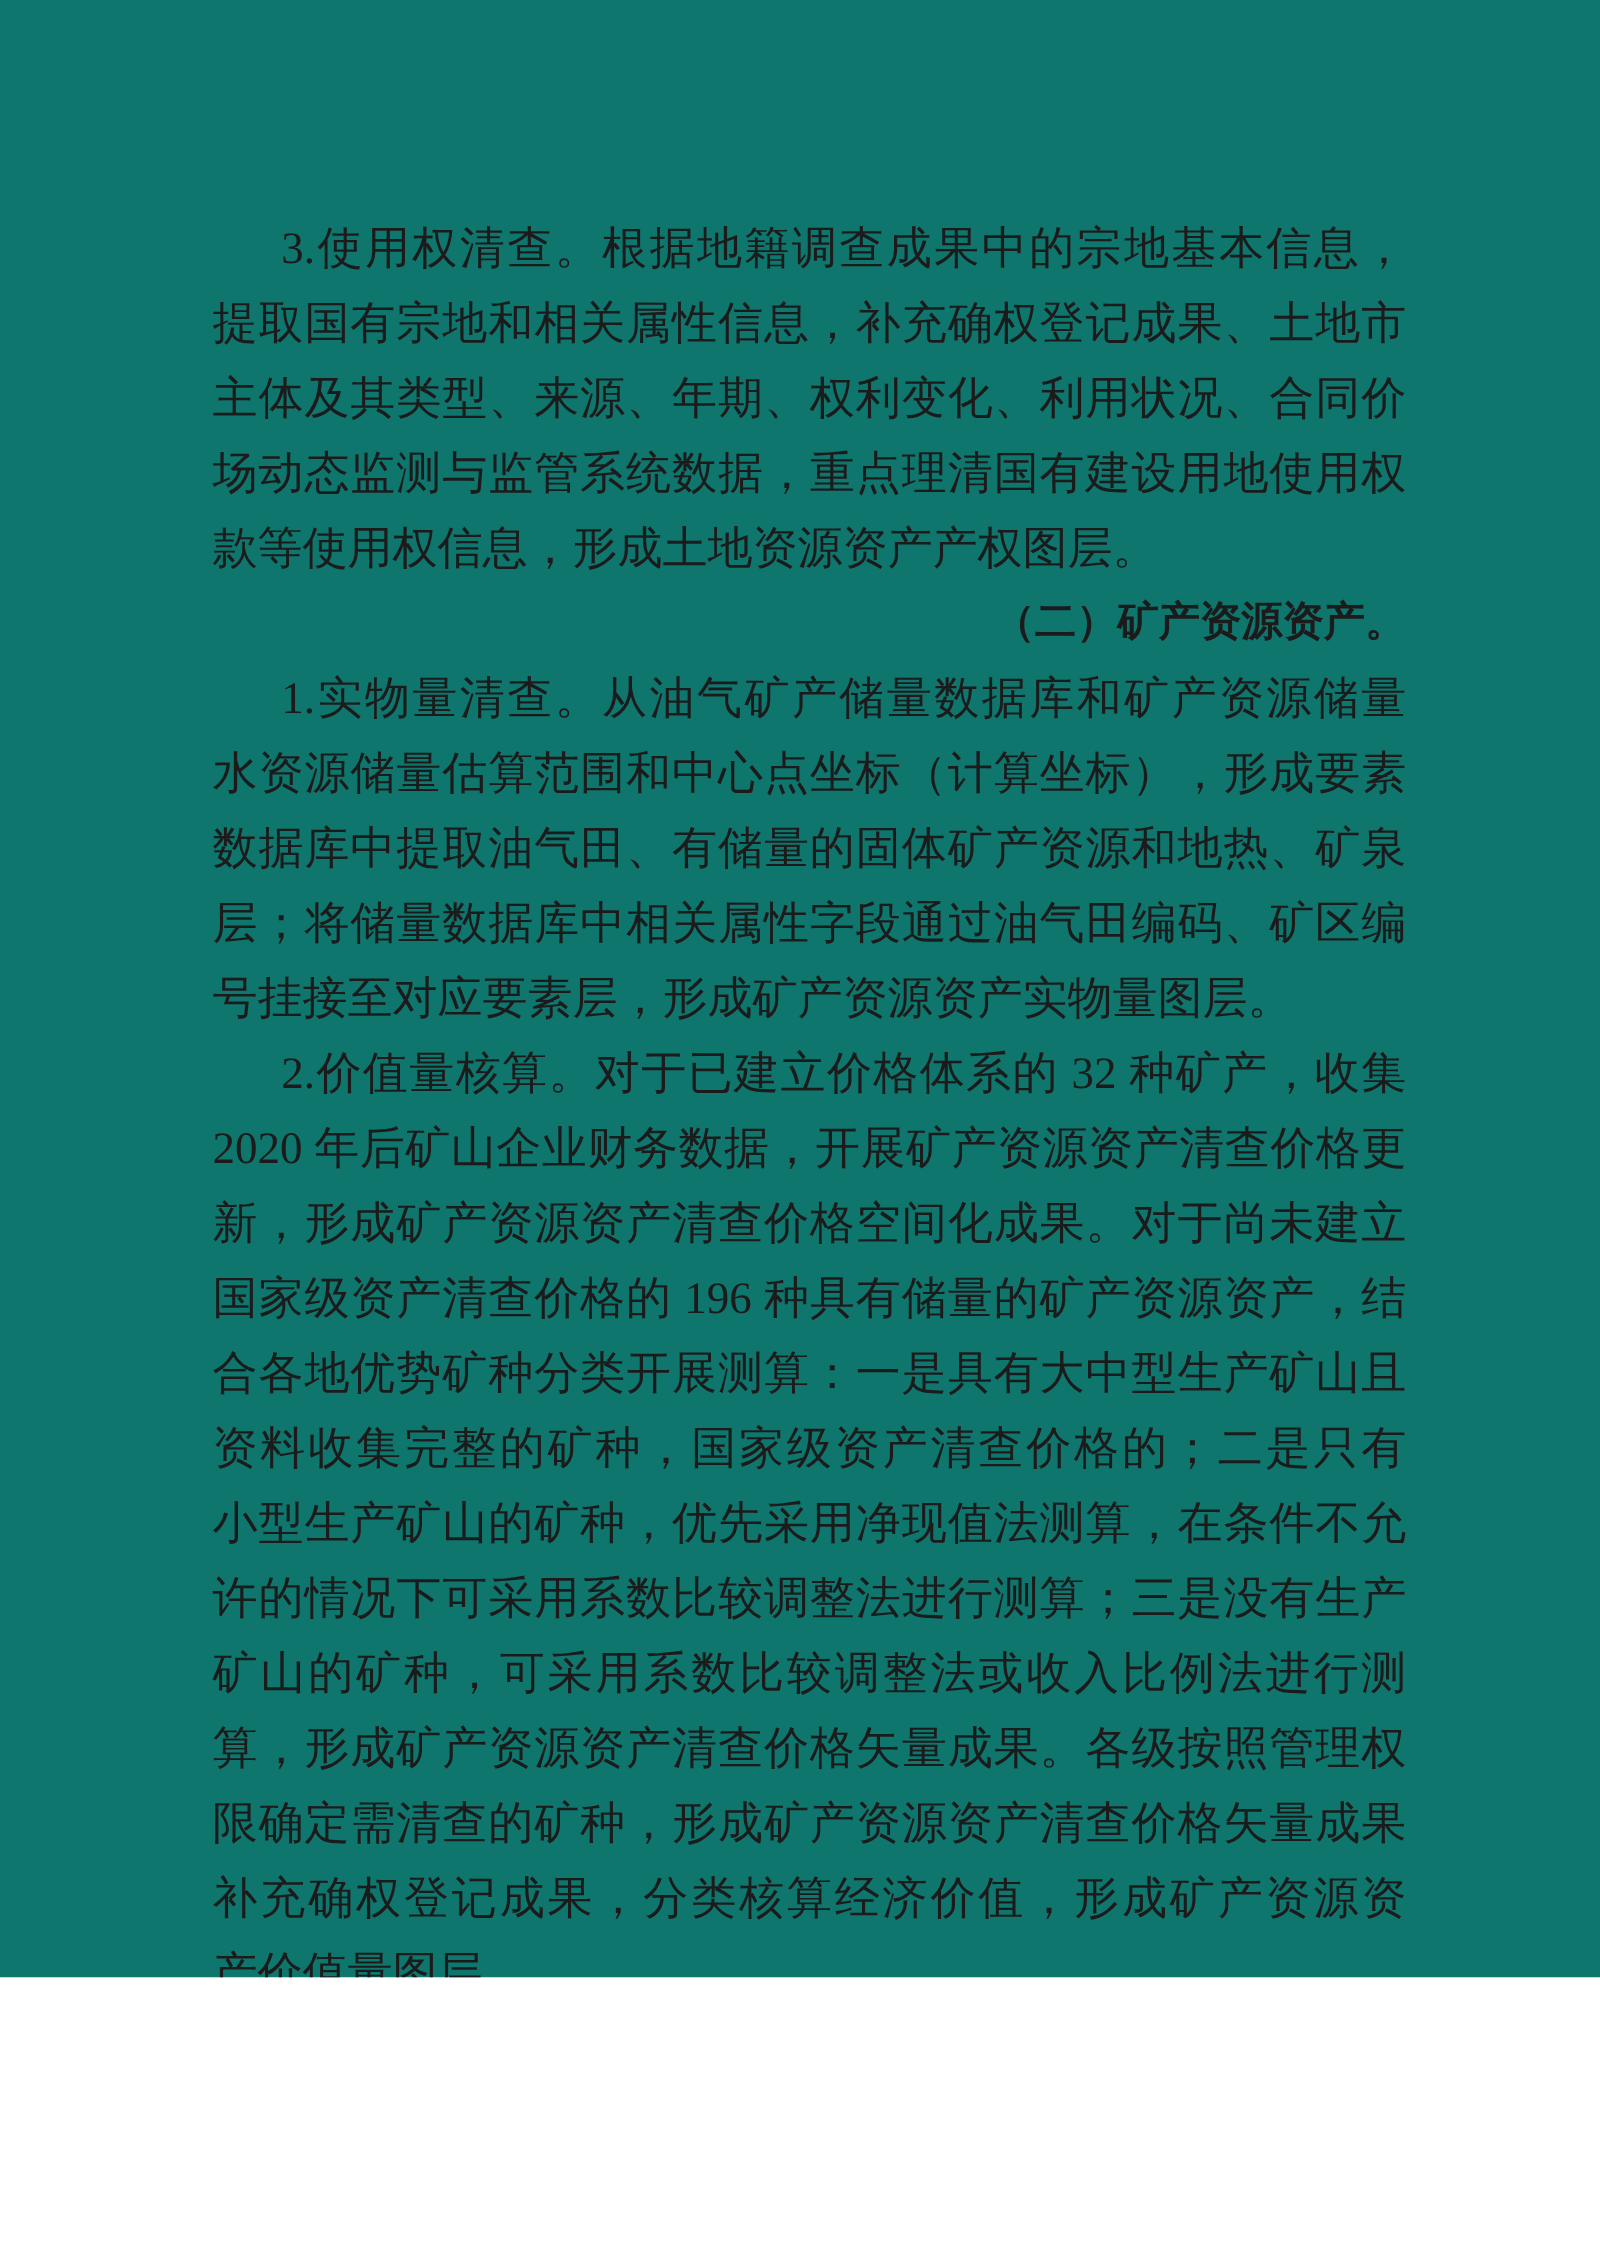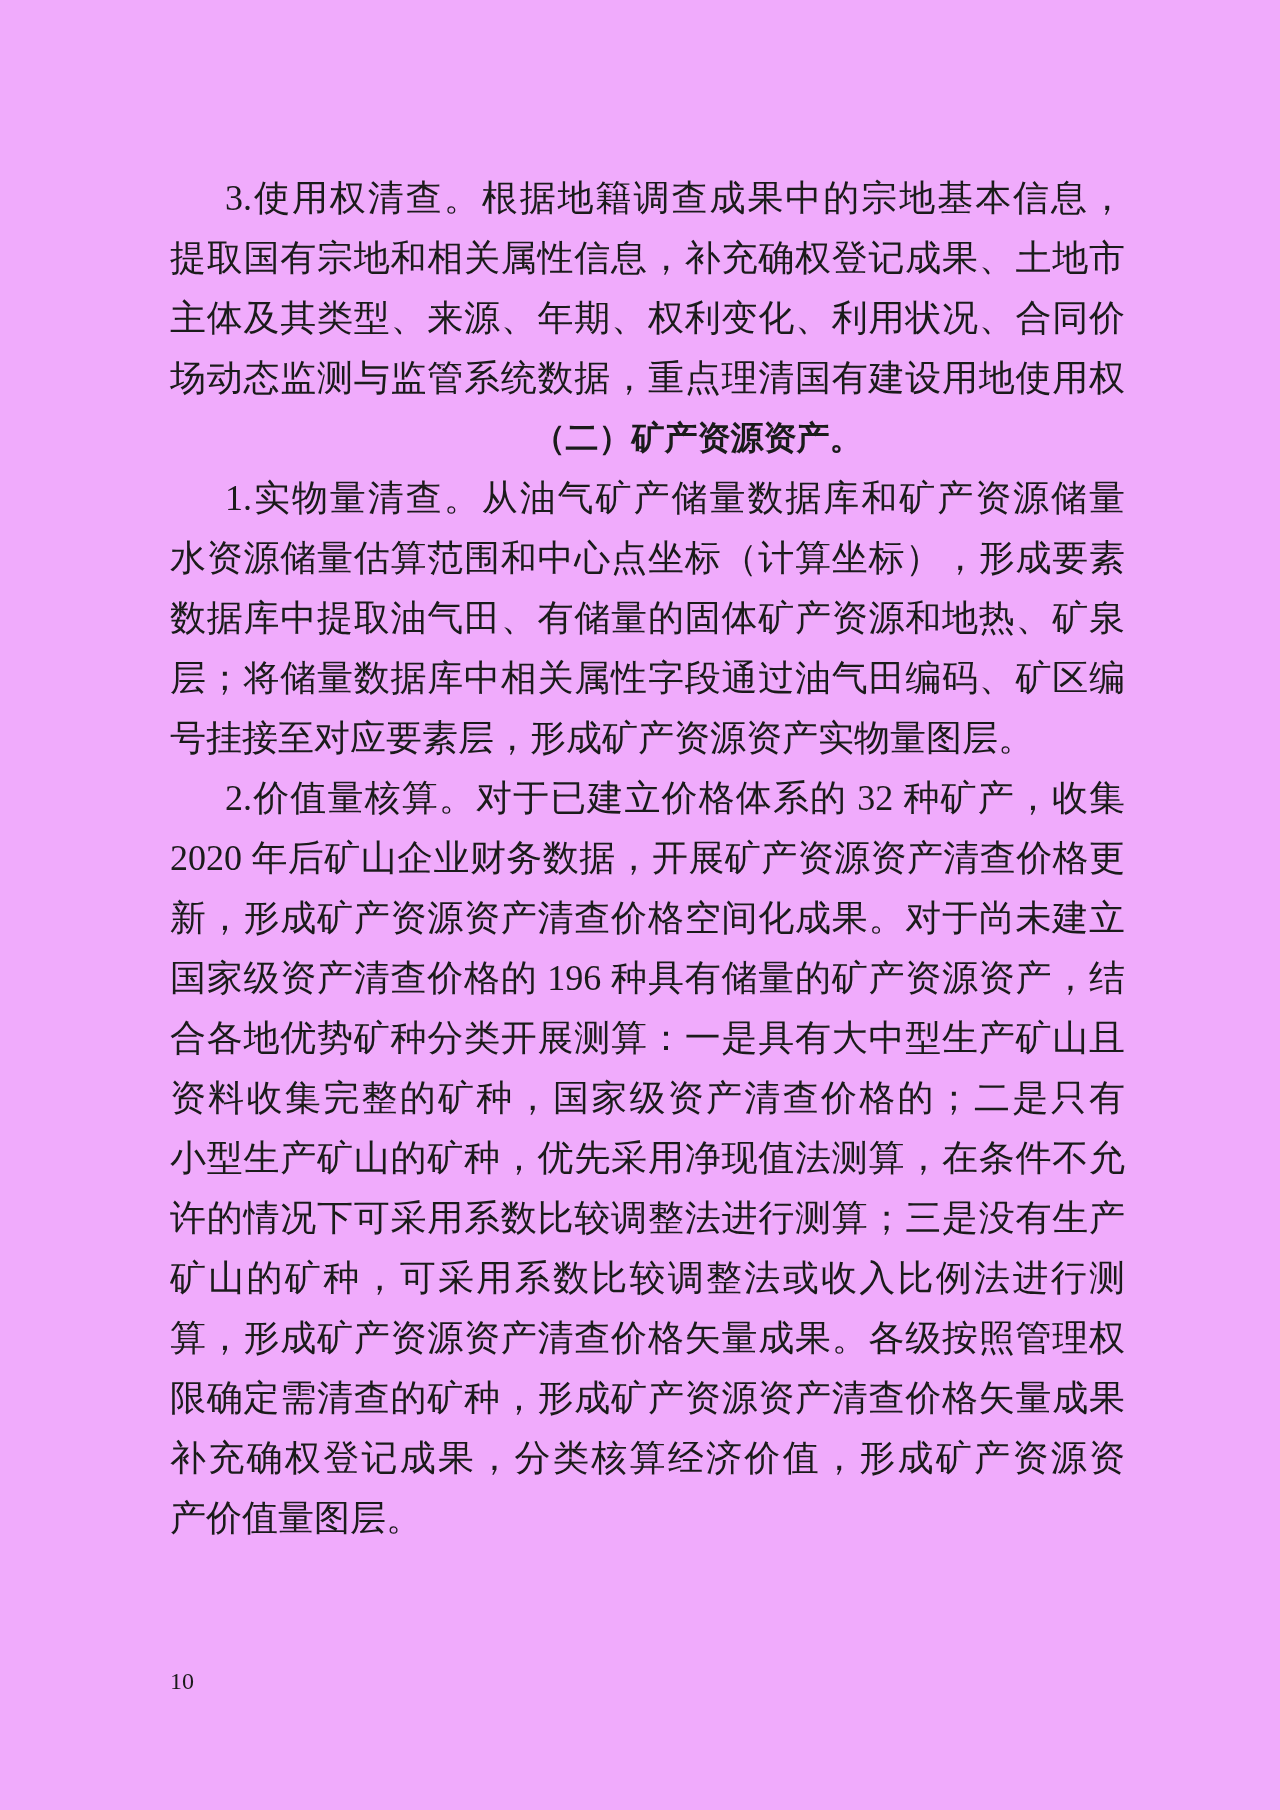--- a/index.html
+++ b/index.html
@@ -3,22 +3,22 @@
 <meta charset="utf-8">
 <style>
   html, body {
     margin: 0;
     padding: 0;
     background: #ffffff;
   }
   .page {
     position: relative;
     width: 1280px;
-    height: 1810px;
-    background: #f0abfc;
+    height: 1582px;
+    background: #0f766e;
     overflow: hidden;
     font-family: "Liberation Serif", "DejaVu Serif", serif;
   }
   .text-block {
     position: absolute;
     left: 170px;
     top: 168px;
     width: 955px;
     color: #1b1b1b;
   }
@@ -40,40 +40,41 @@
   .line.para-start {
     text-indent: 55px;
   }
   .line.para-end {
     text-align: left;
   }
   .line.heading {
     text-indent: 100px;
     font-weight: 700;
     font-size: 33px;
-    text-align: center;
+    text-align: right;
   }
   .page-number {
     position: absolute;
     left: 170px;
     top: 1668px;
     width: 980px;
     font-size: 24px;
     color: #1b1b1b;
   }
 </style>
 </head>
 <body>
 
 <div class="page">
   <div class="text-block">
       <div class="line para-start">3.使用权清查。根据地籍调查成果中的宗地基本信息，</div>
       <div class="line body">提取国有宗地和相关属性信息，补充确权登记成果、土地市</div>
       <div class="line body">主体及其类型、来源、年期、权利变化、利用状况、合同价</div>
       <div class="line body">场动态监测与监管系统数据，重点理清国有建设用地使用权</div>
+      <div class="line para-end">款等使用权信息，形成土地资源资产产权图层。</div>
       <div class="line heading">（二）矿产资源资产。</div>
       <div class="line para-start">1.实物量清查。从油气矿产储量数据库和矿产资源储量</div>
       <div class="line body">水资源储量估算范围和中心点坐标（计算坐标），形成要素</div>
       <div class="line body">数据库中提取油气田、有储量的固体矿产资源和地热、矿泉</div>
       <div class="line body">层；将储量数据库中相关属性字段通过油气田编码、矿区编</div>
       <div class="line para-end">号挂接至对应要素层，形成矿产资源资产实物量图层。</div>
       <div class="line para-start">2.价值量核算。对于已建立价格体系的 32 种矿产，收集</div>
       <div class="line body">2020 年后矿山企业财务数据，开展矿产资源资产清查价格更</div>
       <div class="line body">新，形成矿产资源资产清查价格空间化成果。对于尚未建立</div>
       <div class="line body">国家级资产清查价格的 196 种具有储量的矿产资源资产，结</div>

